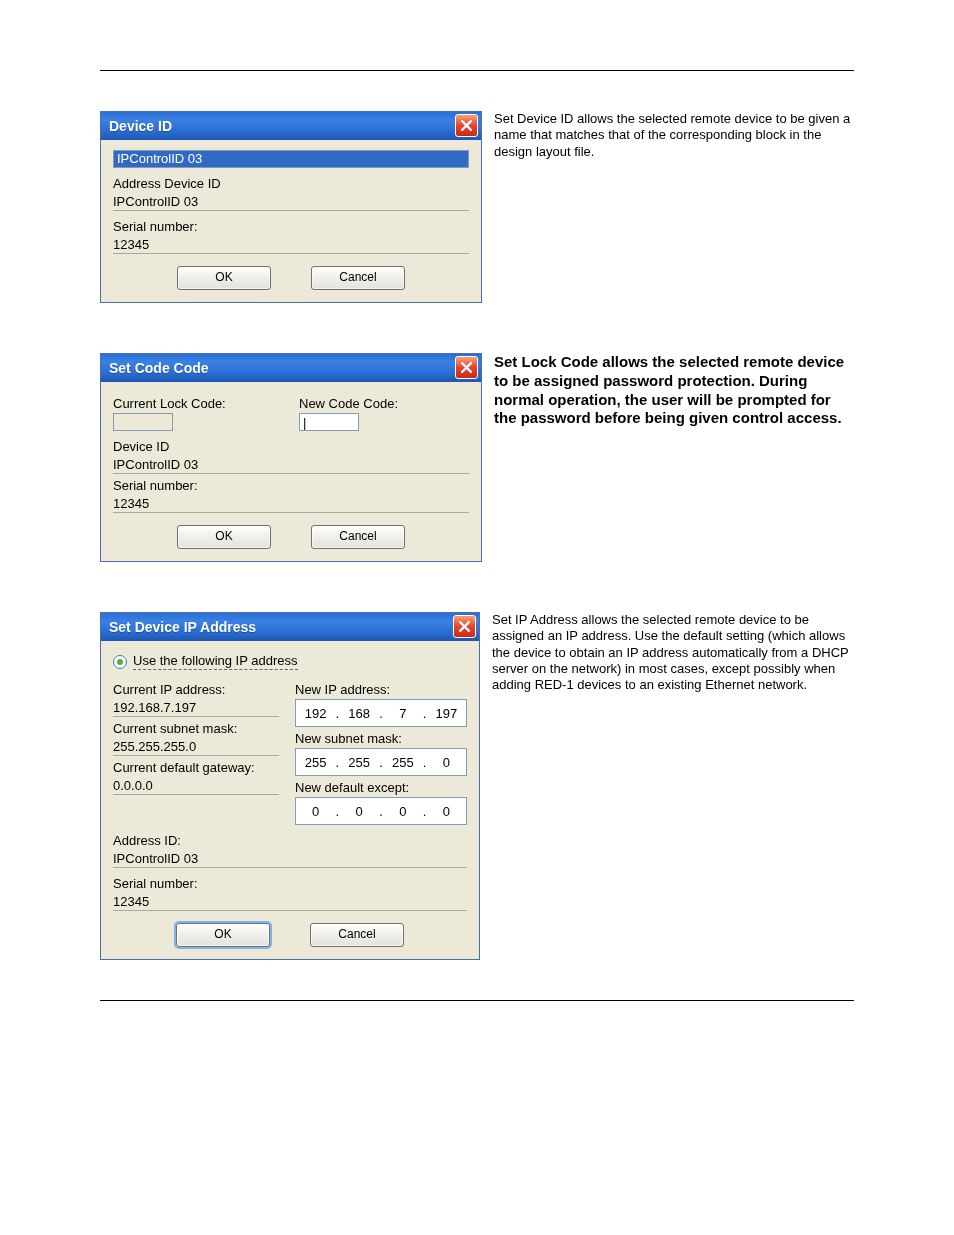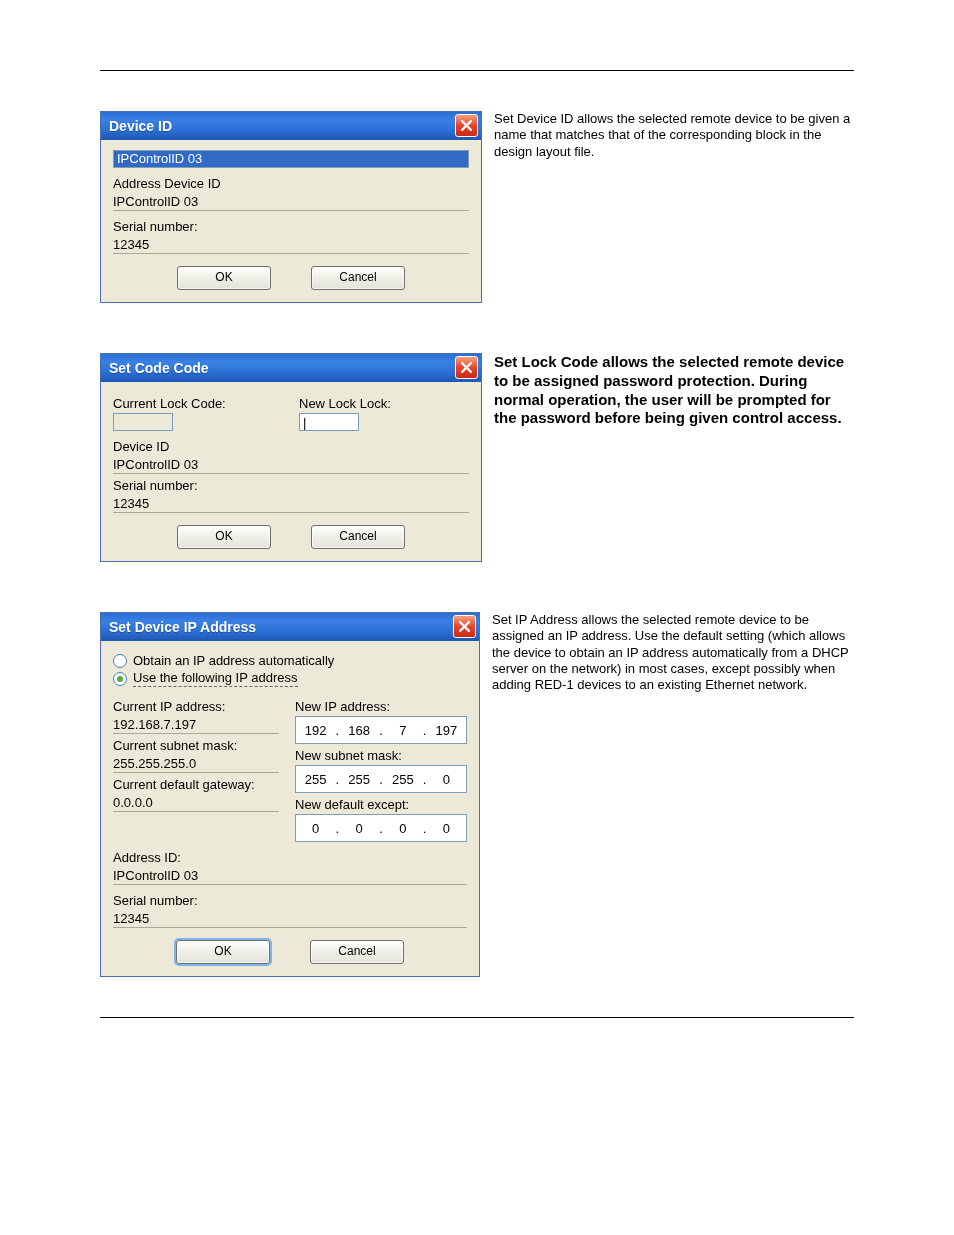--- a/index.html
+++ b/index.html
@@ -236,21 +236,21 @@
               </svg>
           </div>
         </div>
         <div class="dlg-body">
           <div class="two-col">
             <div class="col">
               <div class="label">Current Lock Code:</div>
               <input class="textbox w-60 ro" value="" style="">
             </div>
             <div class="col">
-              <div class="label">New Lock Lock:</div>
+              <div class="label">New Code Code:</div>
               <div class="textbox w-60">|</div>
             </div>
           </div>
           <div class="label mt8">Device ID</div>
           <div class="ro-line">IPControlID 03</div>
           <div class="label mt4">Serial number:</div>
           <div class="ro-line">12345</div>
           <div class="btn-row">
             <div class="btn">OK</div>
             <div class="btn">Cancel</div>
@@ -264,24 +264,20 @@
       <div class="dialog dialog-md">
         <div class="titlebar">
           <span class="title">Set Device IP Address</span>
           <div class="close-btn">
             <svg viewBox="0 0 10 10">
                 <path d="M1 1 L9 9 M9 1 L1 9" stroke="#fff" stroke-width="2" stroke-linecap="round"></path>
               </svg>
           </div>
         </div>
         <div class="dlg-body">
-          <div class="radio-row">
-            <div class="radio"></div>
-            <span>Obtain an IP address automatically</span>
-          </div>
           <div class="radio-row">
             <div class="radio checked"></div>
             <span class="dotted-underline">Use the following IP address</span>
           </div>
 
           <div class="two-col mt8">
             <div class="col">
               <div class="label">Current IP address:</div>
               <div class="ro-line">192.168.7.197</div>
               <div class="label mt4">Current subnet mask:</div>

